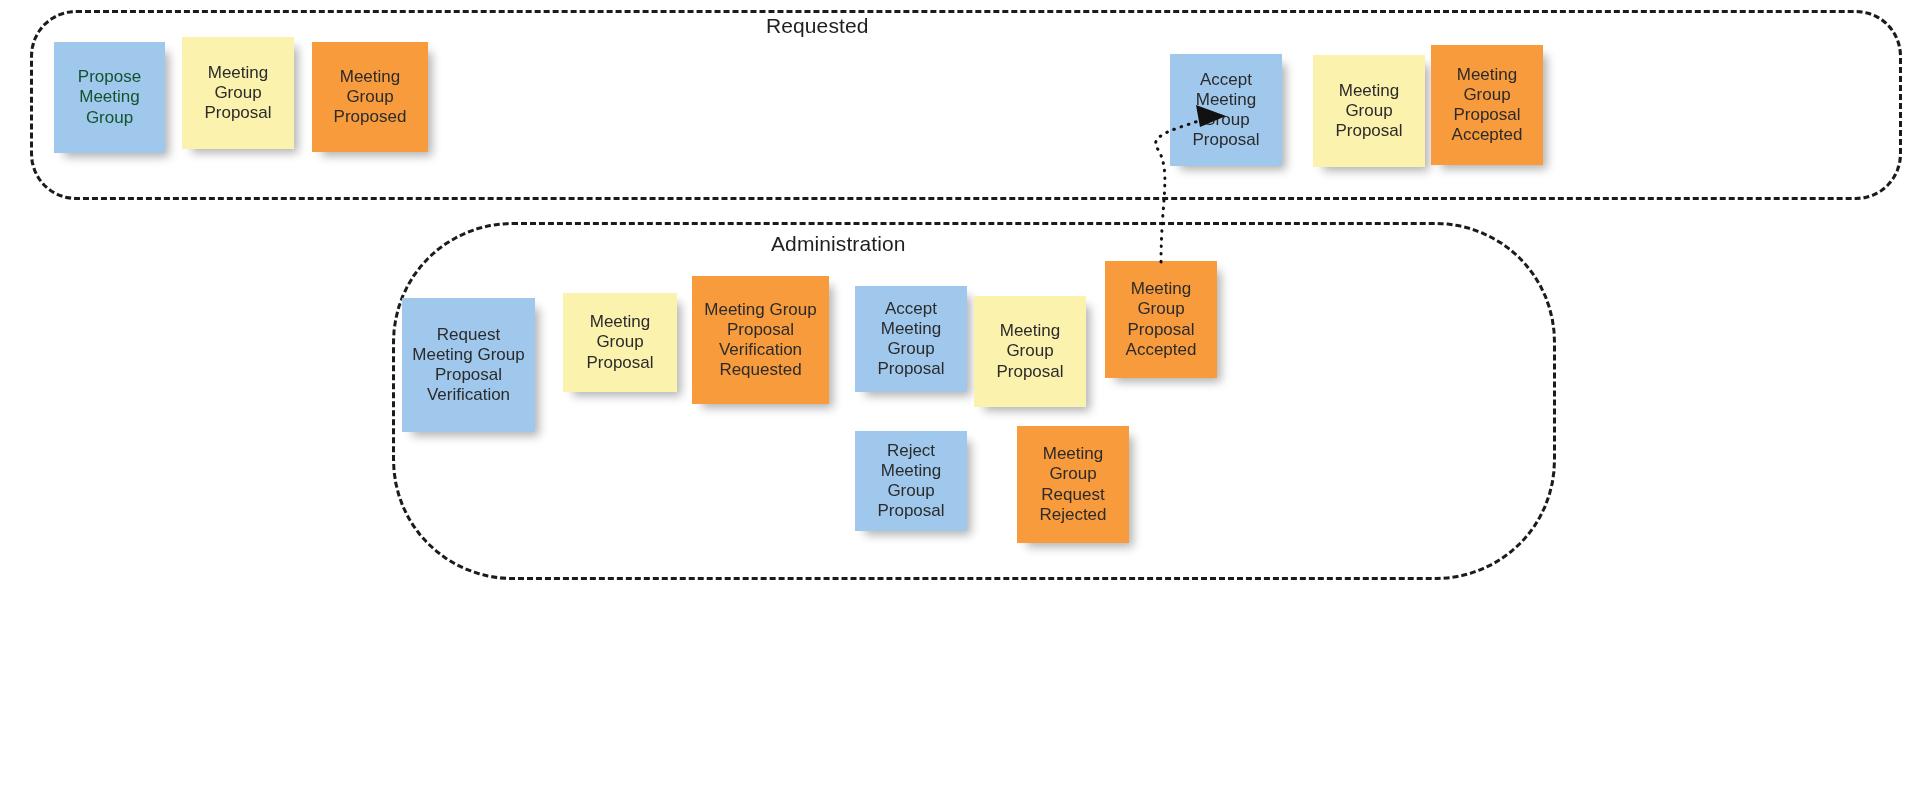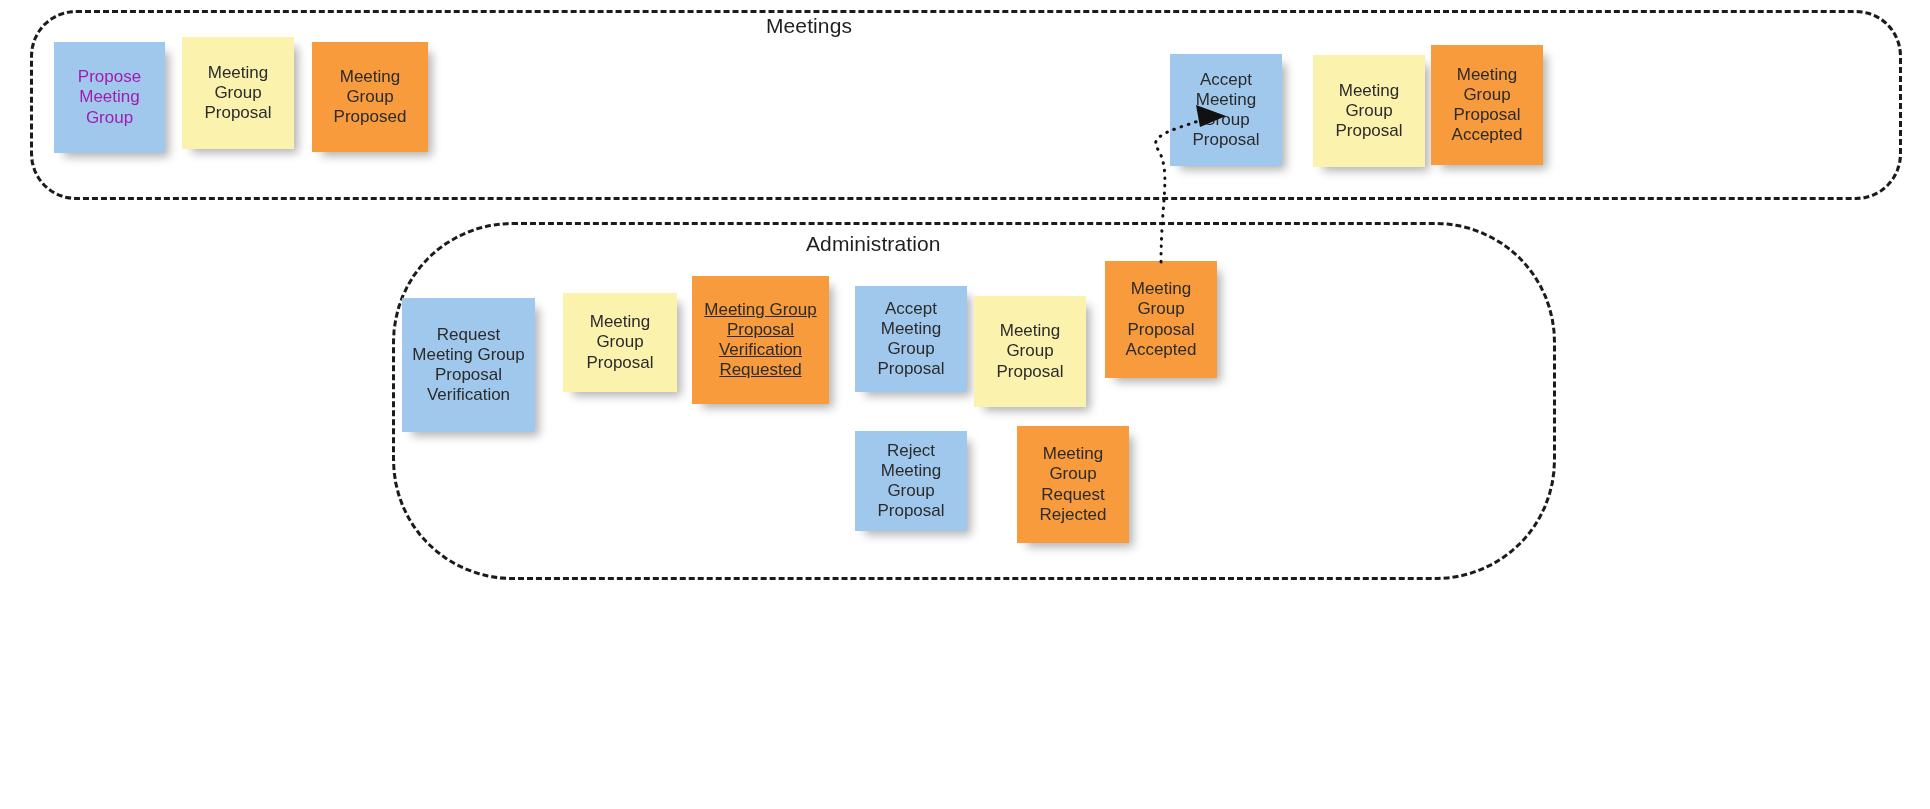--- a/index.html
+++ b/index.html
@@ -63,27 +63,27 @@
     height: 809px;
     pointer-events: none;
   }
 </style>
 </head>
 <body>
 
 <div id="board">
 
   <div class="lane" id="lane-meetings" style="left: 30px; top: 10px; width: 1872px; height: 190px; border-radius: 46px; border-color: rgb(27, 27, 27);"></div>
-  <div class="lane-title" id="lane-title-meetings" style="left: 752px; top: 13px;">Meetings</div>
+  <div class="lane-title" id="lane-title-meetings" style="left: 752px; top: 13px;">Requested</div>
 
   <div class="lane" id="lane-administration" style="left: 392px; top: 222px; width: 1164px; height: 358px; border-radius: 120px; border-color: rgb(27, 27, 27);"></div>
-  <div class="lane-title" id="lane-title-administration" style="left: 792px; top: 231px; text-align: right;">Administration</div>
+  <div class="lane-title" id="lane-title-administration" style="left: 757px; top: 231px; text-align: right;">Administration</div>
 
   <div id="notes-layer">
-      <div class="note" style="left: 54px; top: 42px; width: 111px; height: 111px; background: rgb(159, 200, 236); color: #a21caf;">
+      <div class="note" style="left: 54px; top: 42px; width: 111px; height: 111px; background: rgb(159, 200, 236); color: #14532d;">
         <span>Propose Meeting Group</span>
       </div>
       <div class="note" style="left: 182px; top: 37px; width: 112px; height: 112px; background: rgb(251, 242, 174); color: rgb(43, 43, 43);">
         <span>Meeting Group Proposal</span>
       </div>
       <div class="note" style="left: 312px; top: 42px; width: 116px; height: 110px; background: rgb(248, 155, 60); color: rgb(43, 43, 43);">
         <span>Meeting Group Proposed</span>
       </div>
       <div class="note" style="left: 1170px; top: 54px; width: 112px; height: 112px; background: rgb(159, 200, 236); color: rgb(43, 43, 43);">
         <span>Accept Meeting Group Proposal</span>
@@ -93,21 +93,21 @@
       </div>
       <div class="note" style="left: 1431px; top: 45px; width: 112px; height: 120px; background: rgb(248, 155, 60); color: rgb(43, 43, 43);">
         <span>Meeting Group Proposal Accepted</span>
       </div>
       <div class="note" style="left: 402px; top: 258px; width: 133px; height: 134px; background: rgb(159, 200, 236); color: rgb(43, 43, 43); margin-top: 40px;">
         <span>Request Meeting Group Proposal Verification</span>
       </div>
       <div class="note" style="left: 563px; top: 293px; width: 114px; height: 99px; background: rgb(251, 242, 174); color: rgb(43, 43, 43);">
         <span>Meeting Group Proposal</span>
       </div>
-      <div class="note" style="left: 692px; top: 276px; width: 137px; height: 128px; background: rgb(248, 155, 60); color: rgb(43, 43, 43); text-decoration: underline;">
+      <div class="note" style="left: 692px; top: 276px; width: 137px; height: 128px; background: rgb(248, 155, 60); color: rgb(43, 43, 43);">
         <span>Meeting Group Proposal Verification Requested</span>
       </div>
       <div class="note" style="left: 855px; top: 286px; width: 112px; height: 106px; background: rgb(159, 200, 236); color: rgb(43, 43, 43);">
         <span>Accept Meeting Group Proposal</span>
       </div>
       <div class="note" style="left: 974px; top: 296px; width: 112px; height: 111px; background: rgb(251, 242, 174); color: rgb(43, 43, 43);">
         <span>Meeting Group Proposal</span>
       </div>
       <div class="note" style="left: 1105px; top: 261px; width: 112px; height: 117px; background: rgb(248, 155, 60); color: rgb(43, 43, 43);">
         <span>Meeting Group Proposal Accepted</span>

